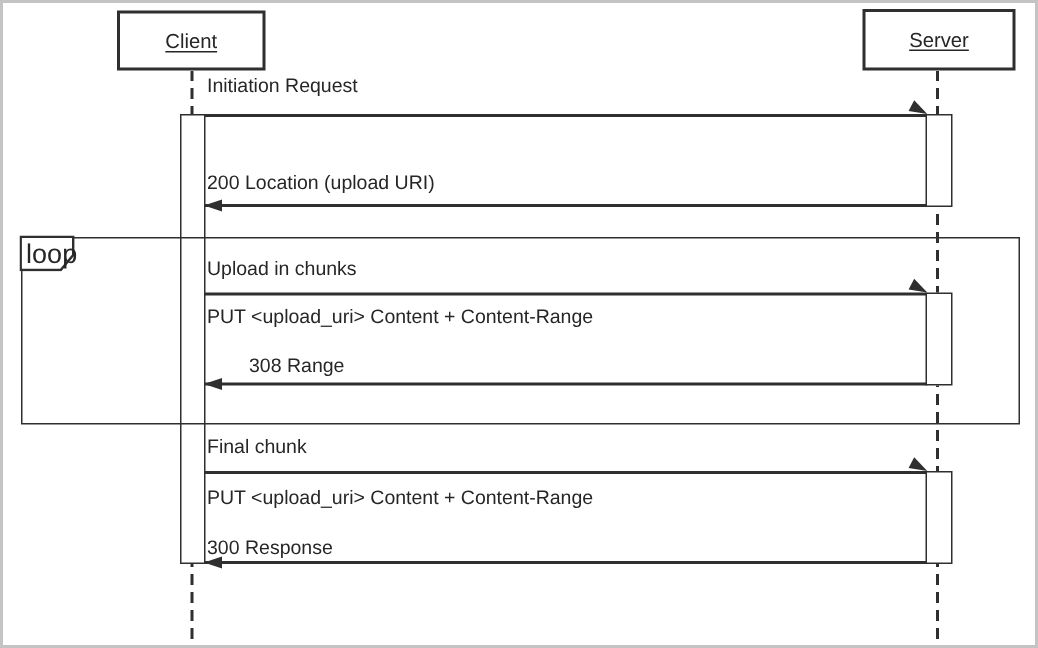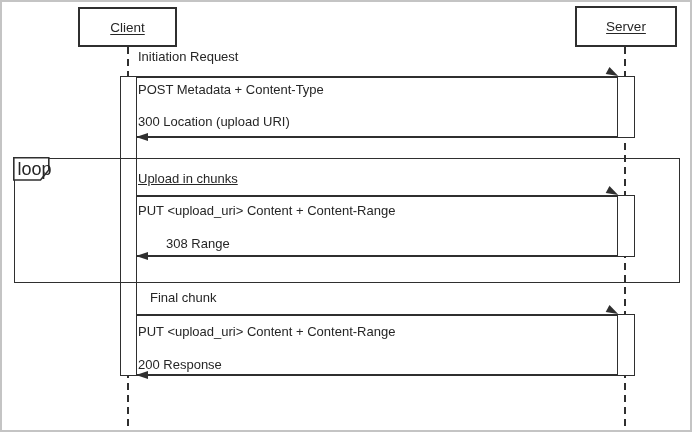--- a/index.html
+++ b/index.html
@@ -108,24 +108,24 @@
 
   
   .msg-label{
     position:absolute;left:136px;width:480px;
     font-size:13px;line-height:15px;
     white-space:nowrap;z-index:6;color:var(--text);
   }
   .lbl-title-1{top:47px;}
   .lbl-req-1{top:80px;}
   .lbl-resp-1{top:112px;}
-  .lbl-title-2{top:169px;text-decoration:underline;}
+  .lbl-title-2{top:169px;}
   .lbl-req-2{top:201px;}
   .lbl-resp-2{top:234px;padding-left:28px;}
-  .lbl-title-3{top:288px;margin-left:12px;}
+  .lbl-title-3{top:288px;}
   .lbl-req-3{top:322px;}
   .lbl-resp-3{top:355px;}
 </style>
 </head>
 <body>
 
 <div class="canvas">
 
   <div class="lifeline lifeline-client"></div>
   <div class="lifeline lifeline-server"></div>
@@ -147,34 +147,33 @@
       <svg width="37" height="24" viewBox="0 0 37 24">
         <polygon points="0.8,0.8 35.8,0.8 35.8,13 27.5,23 0.8,23" fill="#ffffff" stroke="#2f2f2f" stroke-width="1.6"></polygon>
       </svg>
       <span class="loop-text">loop</span>
     </div>
   </div>
 
   <div class="msg-label lbl-title-1">Initiation Request</div>
   <div class="msg-line line-req-1"></div>
   <div class="arrow arrow-right arr-req-1"></div>
-  <div class="msg-label lbl-req-1">POST Metadata + Content-Type</div>
-  <div class="msg-label lbl-resp-1">300 Location (upload URI)</div>
+  <div class="msg-label lbl-resp-1">200 Location (upload URI)</div>
   <div class="msg-line line-resp-1"></div>
   <div class="arrow arrow-left arr-resp-1"></div>
 
   <div class="msg-label lbl-title-2">Upload in chunks</div>
   <div class="msg-line line-req-2"></div>
   <div class="arrow arrow-right arr-req-2"></div>
   <div class="msg-label lbl-req-2">PUT &lt;upload_uri&gt; Content + Content-Range</div>
   <div class="msg-label lbl-resp-2">308 Range</div>
   <div class="msg-line line-resp-2"></div>
   <div class="arrow arrow-left arr-resp-2"></div>
 
   <div class="msg-label lbl-title-3">Final chunk</div>
   <div class="msg-line line-req-3"></div>
   <div class="arrow arrow-right arr-req-3"></div>
   <div class="msg-label lbl-req-3">PUT &lt;upload_uri&gt; Content + Content-Range</div>
-  <div class="msg-label lbl-resp-3">200 Response</div>
+  <div class="msg-label lbl-resp-3">300 Response</div>
   <div class="msg-line line-resp-3"></div>
   <div class="arrow arrow-left arr-resp-3"></div>
 
 </div>
 
 </body></html>

